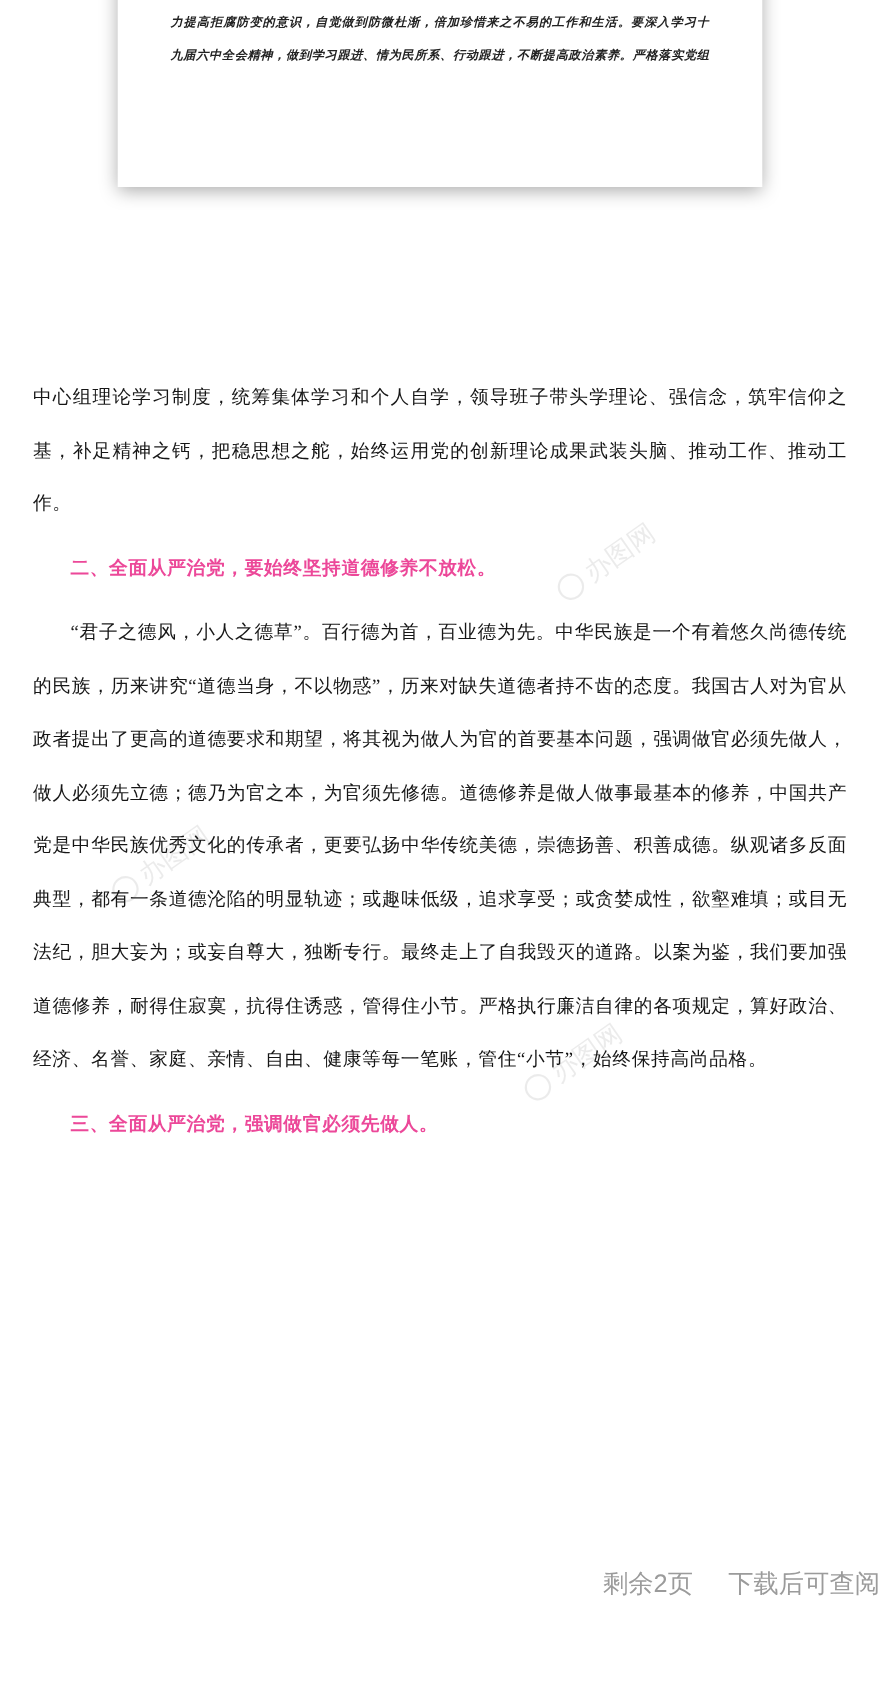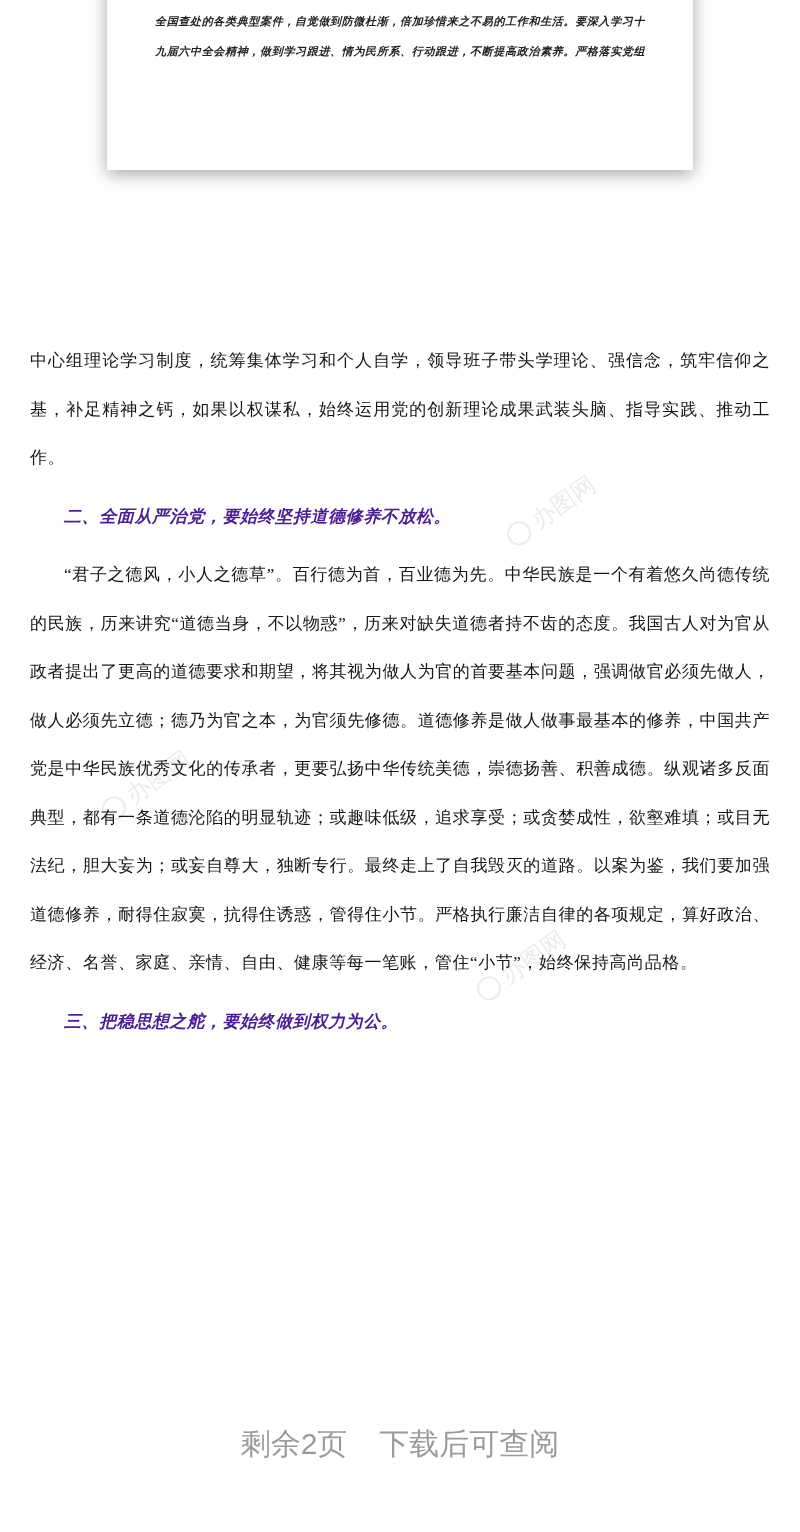--- a/index.html
+++ b/index.html
@@ -77,63 +77,62 @@
     margin: 0 0 10px 0;
     text-indent: 2em;
   }
   .para.first {
     text-indent: 0;
   }
   .heading {
     margin: 2px 0 10px 0;
     text-indent: 2em;
     font-weight: bold;
-    color: #4c1d95;
-    font-style: italic;
+    color: #ec4899;
   }
 
   
   .footer {
     position: absolute;
     top: 1424px;
     left: 0;
     width: 800px;
-    text-align: center;
+    text-align: right;
     z-index: 2;
     color: #9b9b9b;
-    font-size: 30px;
+    font-size: 23px;
     font-family: "Liberation Sans", sans-serif;
   }
   .footer .hint {
     margin-left: 32px;
   }
 </style>
 </head>
 <body>
 
 <div class="prev-card">
-  <div class="prev-line">全国查处的各类典型案件，自觉做到防微杜渐，倍加珍惜来之不易的工作和生活。要深入学习十</div>
+  <div class="prev-line">力提高拒腐防变的意识，自觉做到防微杜渐，倍加珍惜来之不易的工作和生活。要深入学习十</div>
   <div class="prev-line">九届六中全会精神，做到学习跟进、情为民所系、行动跟进，不断提高政治素养。严格落实党组</div>
 </div>
 
 <div class="wm" style="left:500px; top:495px;">
   <span class="wm-ring"></span>
   <span>办图网</span>
 </div>
 <div class="wm" style="left:95px; top:770px;">
   <span class="wm-ring"></span>
   <span>办图网</span>
 </div>
 <div class="wm" style="left:470px; top:950px;">
   <span class="wm-ring"></span>
   <span>办图网</span>
 </div>
 
 <div class="content">
-  <p class="para first">中心组理论学习制度，统筹集体学习和个人自学，领导班子带头学理论、强信念，筑牢信仰之基，补足精神之钙，如果以权谋私，始终运用党的创新理论成果武装头脑、指导实践、推动工作。</p>
+  <p class="para first">中心组理论学习制度，统筹集体学习和个人自学，领导班子带头学理论、强信念，筑牢信仰之基，补足精神之钙，把稳思想之舵，始终运用党的创新理论成果武装头脑、推动工作、推动工作。</p>
   <p class="heading">二、全面从严治党，要始终坚持道德修养不放松。</p>
   <p class="para">“君子之德风，小人之德草”。百行德为首，百业德为先。中华民族是一个有着悠久尚德传统的民族，历来讲究“道德当身，不以物惑”，历来对缺失道德者持不齿的态度。我国古人对为官从政者提出了更高的道德要求和期望，将其视为做人为官的首要基本问题，强调做官必须先做人，做人必须先立德；德乃为官之本，为官须先修德。道德修养是做人做事最基本的修养，中国共产党是中华民族优秀文化的传承者，更要弘扬中华传统美德，崇德扬善、积善成德。纵观诸多反面典型，都有一条道德沦陷的明显轨迹；或趣味低级，追求享受；或贪婪成性，欲壑难填；或目无法纪，胆大妄为；或妄自尊大，独断专行。最终走上了自我毁灭的道路。以案为鉴，我们要加强道德修养，耐得住寂寞，抗得住诱惑，管得住小节。严格执行廉洁自律的各项规定，算好政治、经济、名誉、家庭、亲情、自由、健康等每一笔账，管住“小节”，始终保持高尚品格。</p>
-  <p class="heading">三、把稳思想之舵，要始终做到权力为公。</p>
+  <p class="heading">三、全面从严治党，强调做官必须先做人。</p>
 </div>
 
 <div class="footer">
   <span>剩余2页</span><span class="hint">下载后可查阅</span>
 </div>
 
 </body></html>

